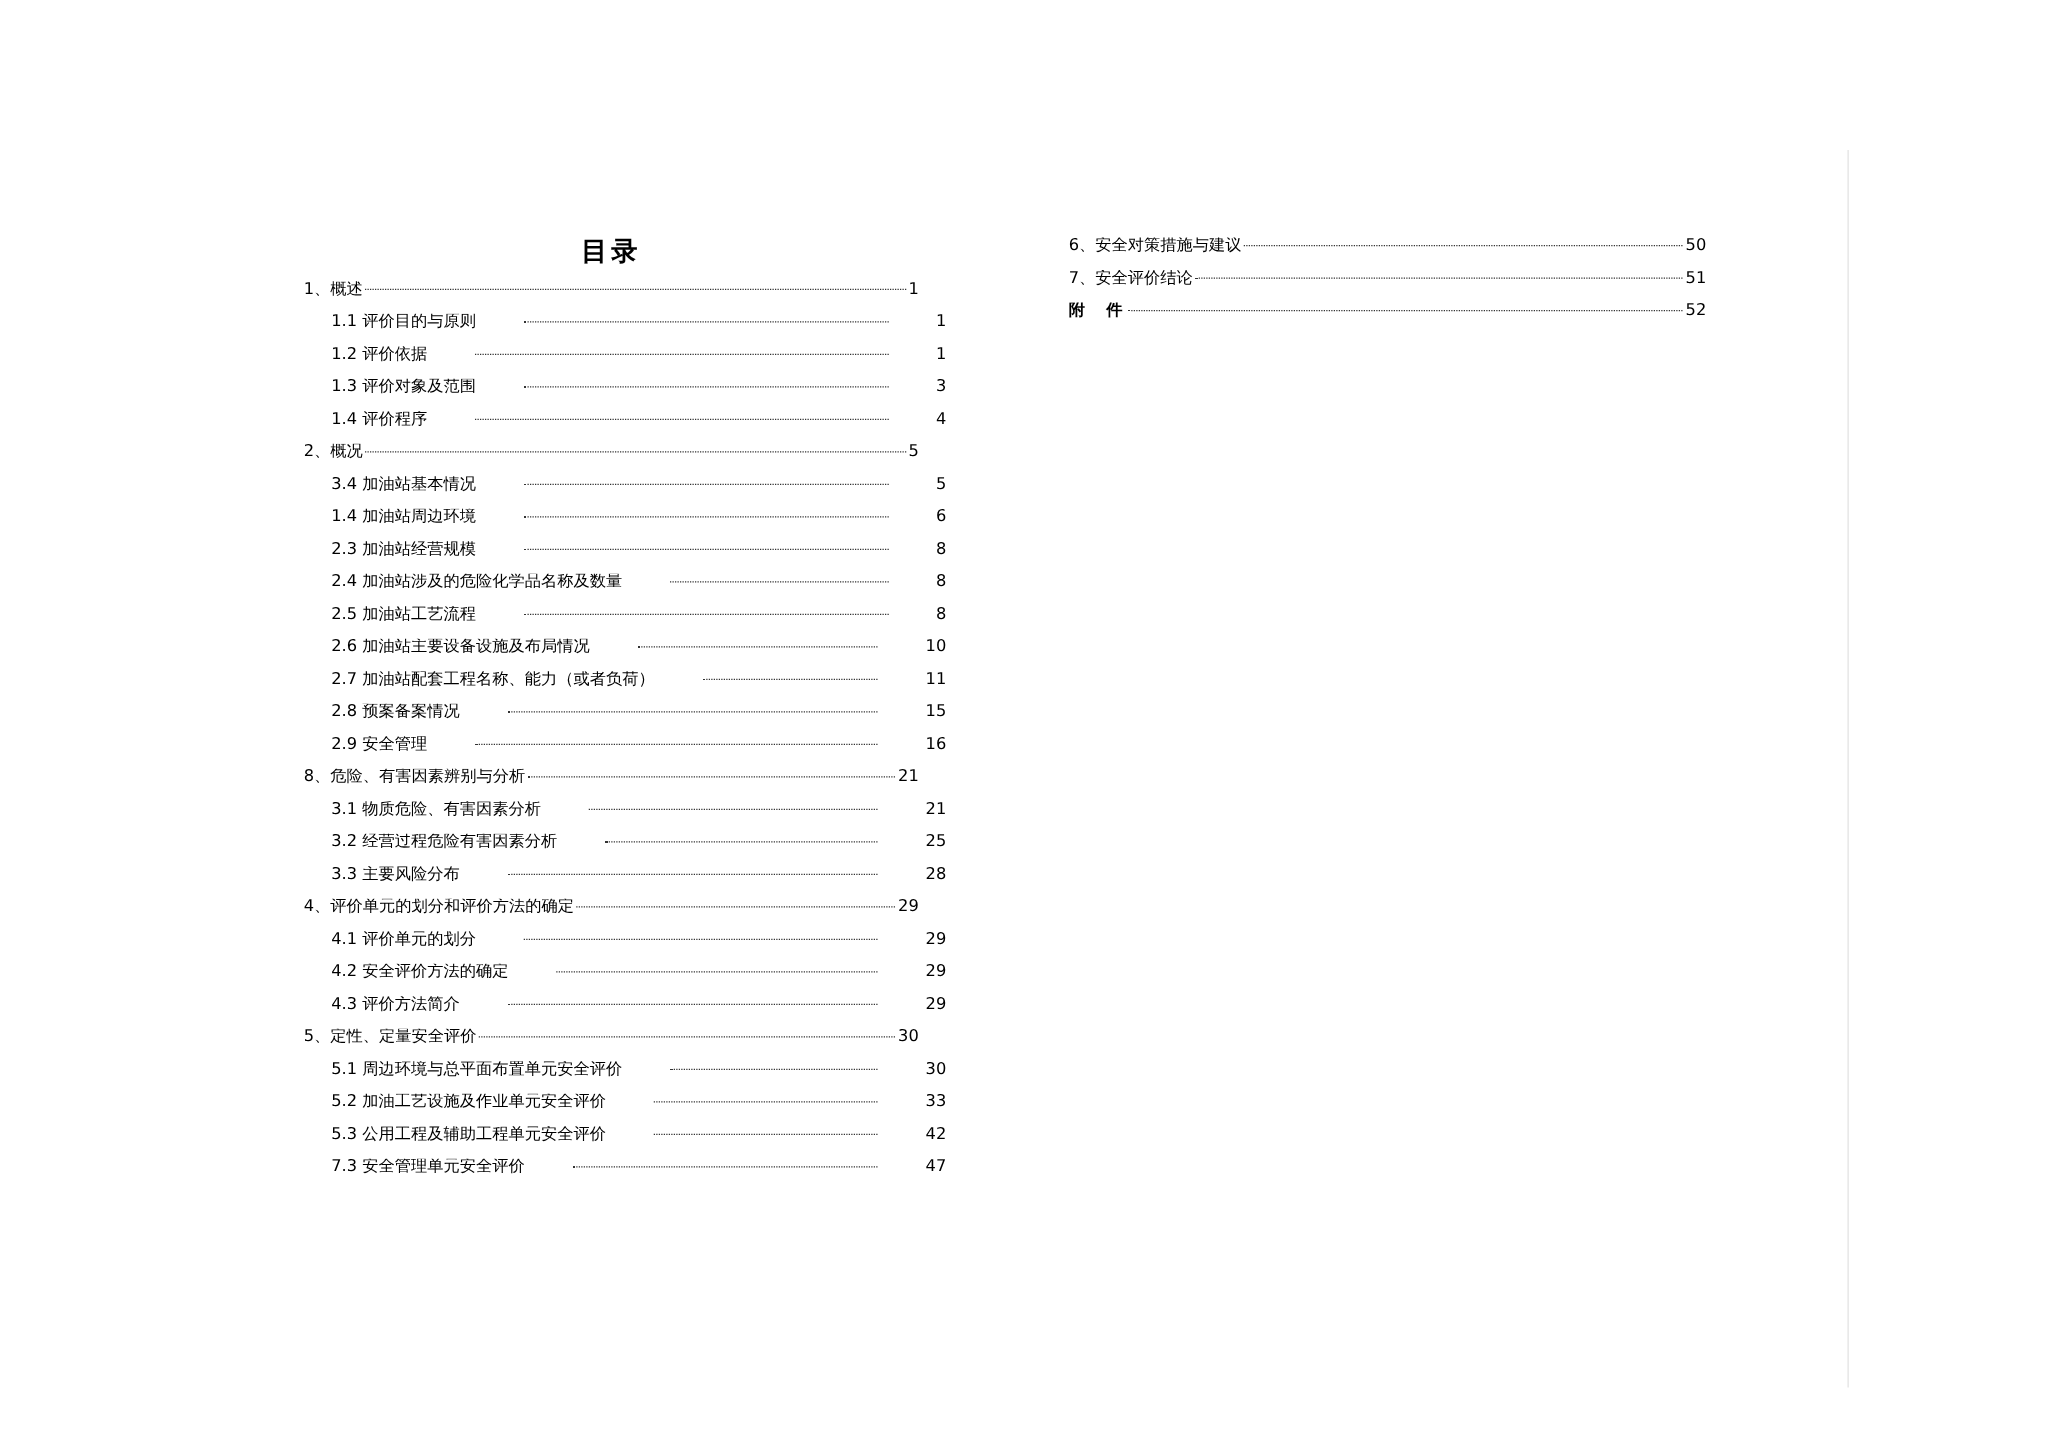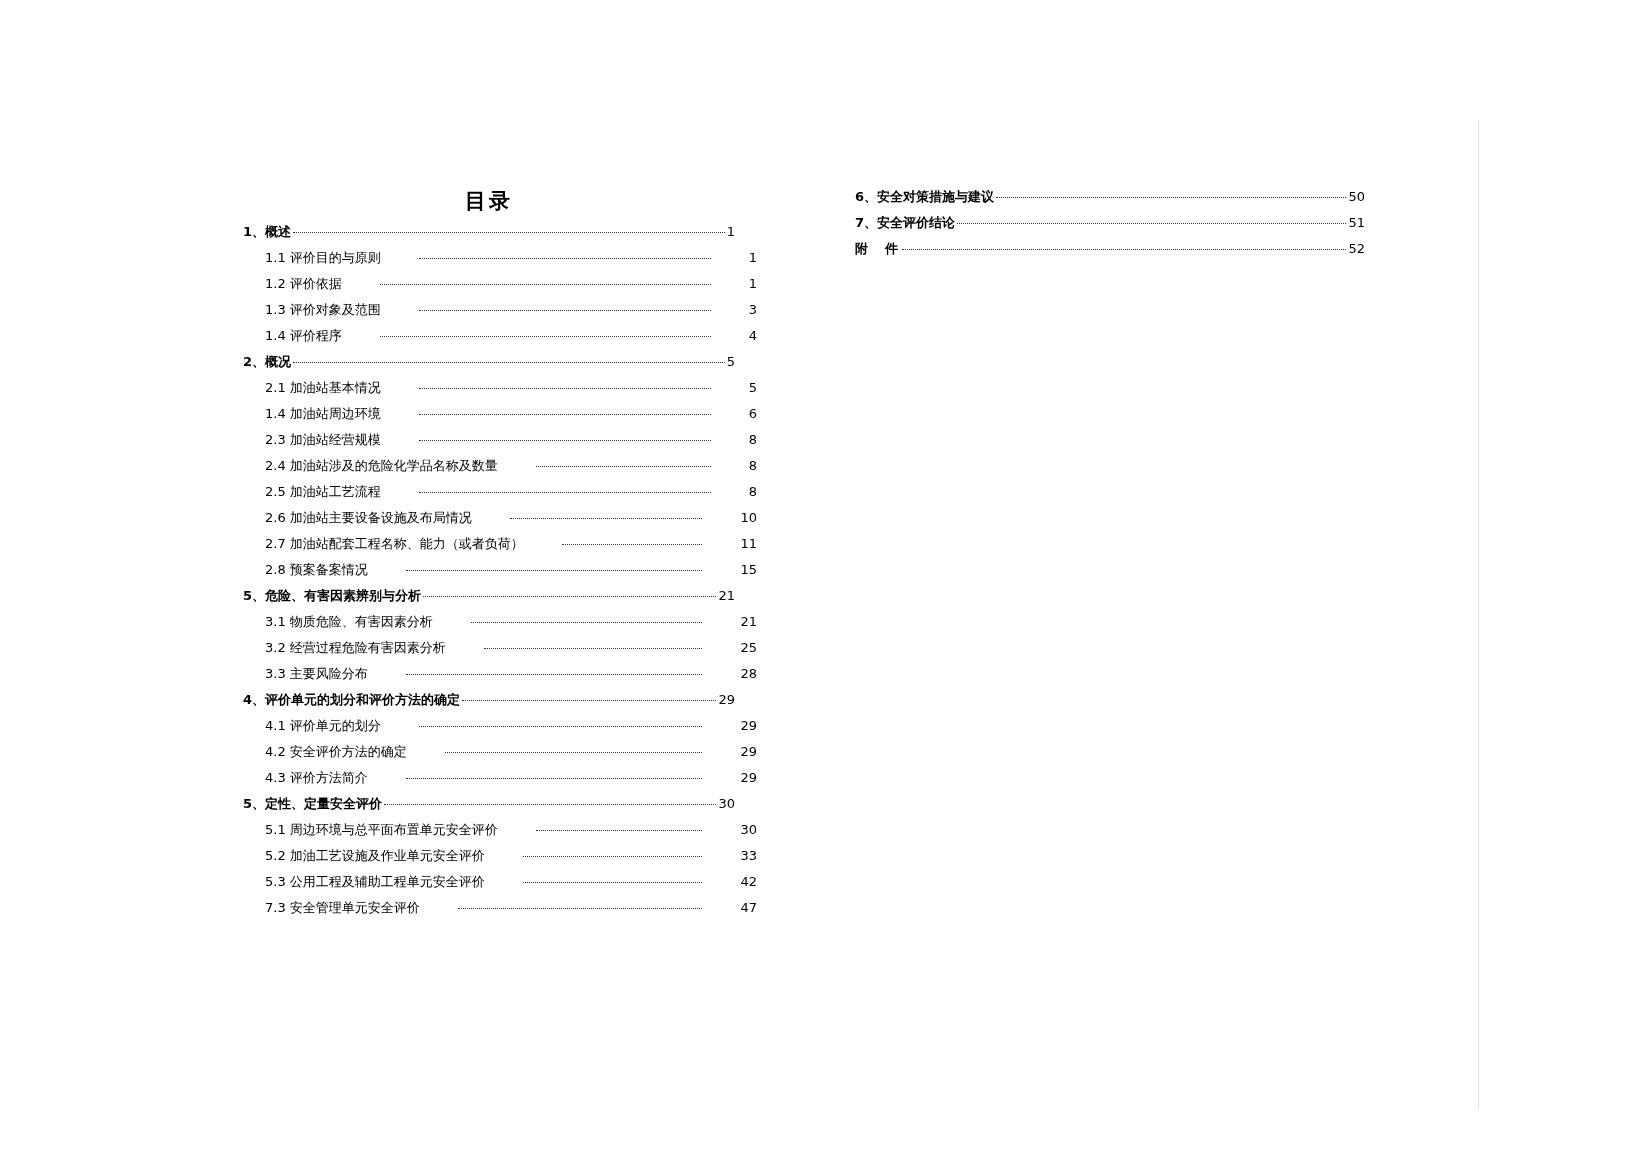--- a/index.html
+++ b/index.html
@@ -86,21 +86,21 @@
     height: 1px;
     min-width: 10px;
   }
   .toc-entry .page {
     flex: 0 0 auto;
     font-family: "DejaVu Sans", sans-serif;
     font-size: 13px;
   }
 
   
-  .lvl-1 .label { font-weight: bold; }
+  .lvl-1 .label { font-weight: normal; }
   .lvl-1 { padding-left: 0px; }
   .lvl-2 { padding-left: 22px; gap: 36px; }
   .lvl-2 .label { font-weight: normal; }
   .appendix .label { font-weight: bold; letter-spacing: 2px; }
 </style>
 </head>
 <body>
 
 <div id="page-sheet">
 
@@ -133,21 +133,21 @@
           <span class="label">1.4 评价程序</span>
           <span class="leader"></span>
           <span class="page">4</span>
         </div>
         <div class="toc-entry lvl-1">
           <span class="label">2、概况</span>
           <span class="leader"></span>
           <span class="page">5</span>
         </div>
         <div class="toc-entry lvl-2">
-          <span class="label">2.1 加油站基本情况</span>
+          <span class="label">3.4 加油站基本情况</span>
           <span class="leader"></span>
           <span class="page">5</span>
         </div>
         <div class="toc-entry lvl-2">
           <span class="label">1.4 加油站周边环境</span>
           <span class="leader"></span>
           <span class="page">6</span>
         </div>
         <div class="toc-entry lvl-2">
           <span class="label">2.3 加油站经营规模</span>
@@ -172,22 +172,27 @@
         <div class="toc-entry lvl-2">
           <span class="label">2.7 加油站配套工程名称、能力（或者负荷）</span>
           <span class="leader"></span>
           <span class="page">11</span>
         </div>
         <div class="toc-entry lvl-2">
           <span class="label">2.8 预案备案情况</span>
           <span class="leader"></span>
           <span class="page">15</span>
         </div>
-        <div class="toc-entry lvl-1">
-          <span class="label">5、危险、有害因素辨别与分析</span>
+        <div class="toc-entry lvl-2">
+          <span class="label">2.9 安全管理</span>
+          <span class="leader"></span>
+          <span class="page">16</span>
+        </div>
+        <div class="toc-entry lvl-1">
+          <span class="label">8、危险、有害因素辨别与分析</span>
           <span class="leader"></span>
           <span class="page">21</span>
         </div>
         <div class="toc-entry lvl-2">
           <span class="label">3.1 物质危险、有害因素分析</span>
           <span class="leader"></span>
           <span class="page">21</span>
         </div>
         <div class="toc-entry lvl-2">
           <span class="label">3.2 经营过程危险有害因素分析</span>

